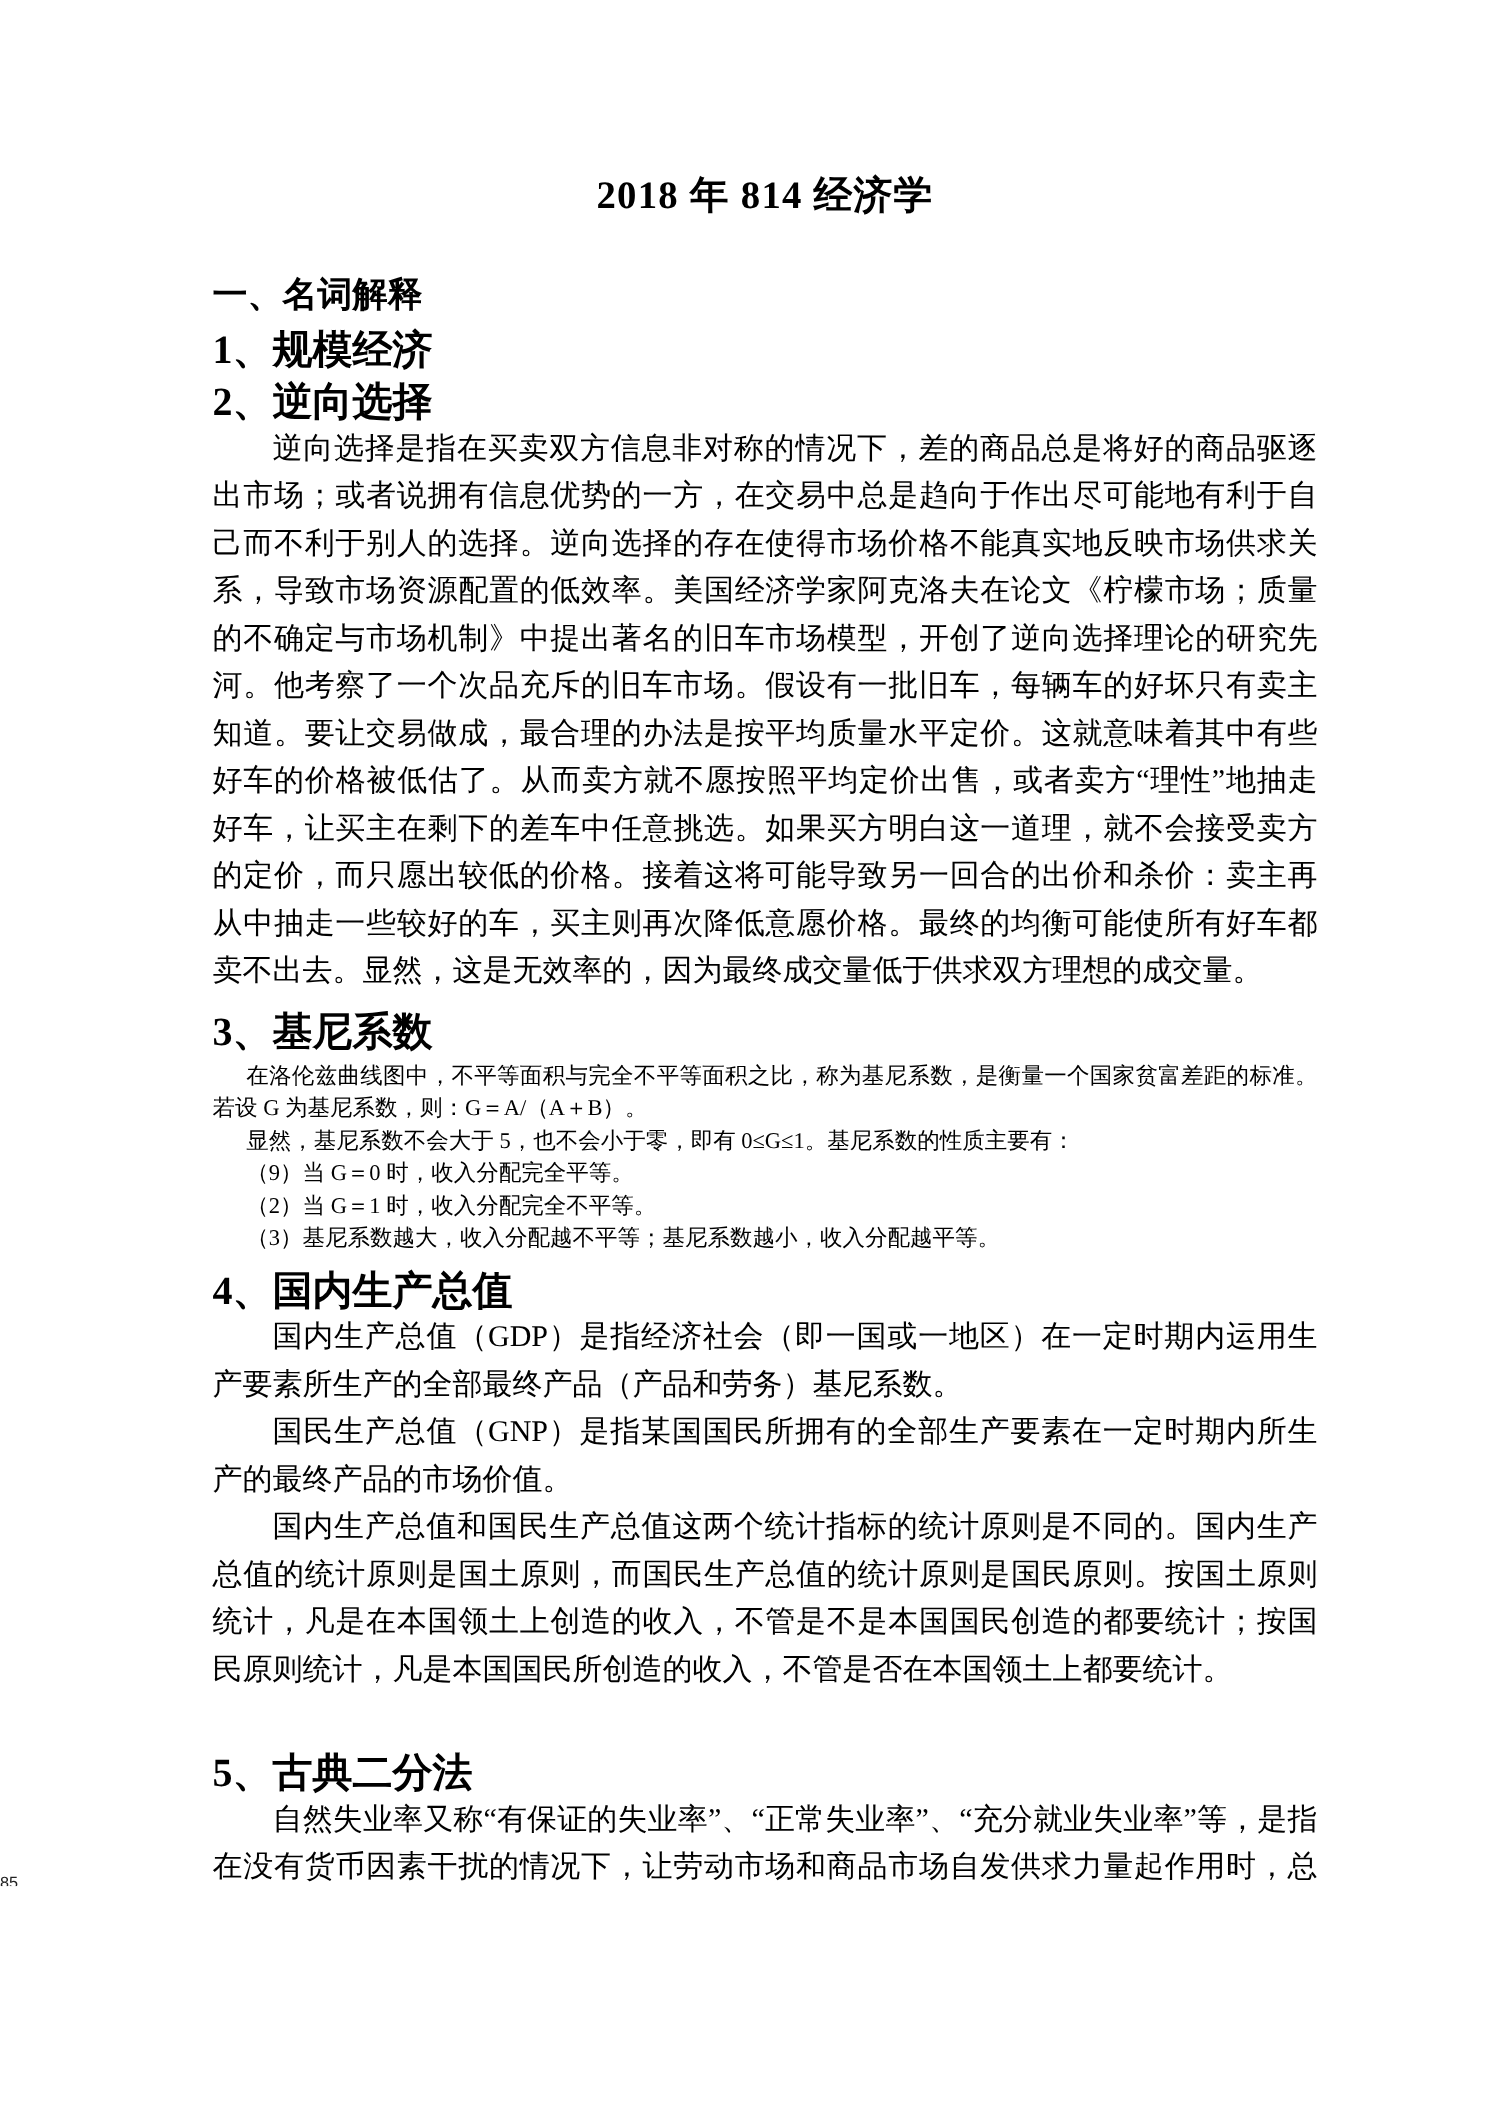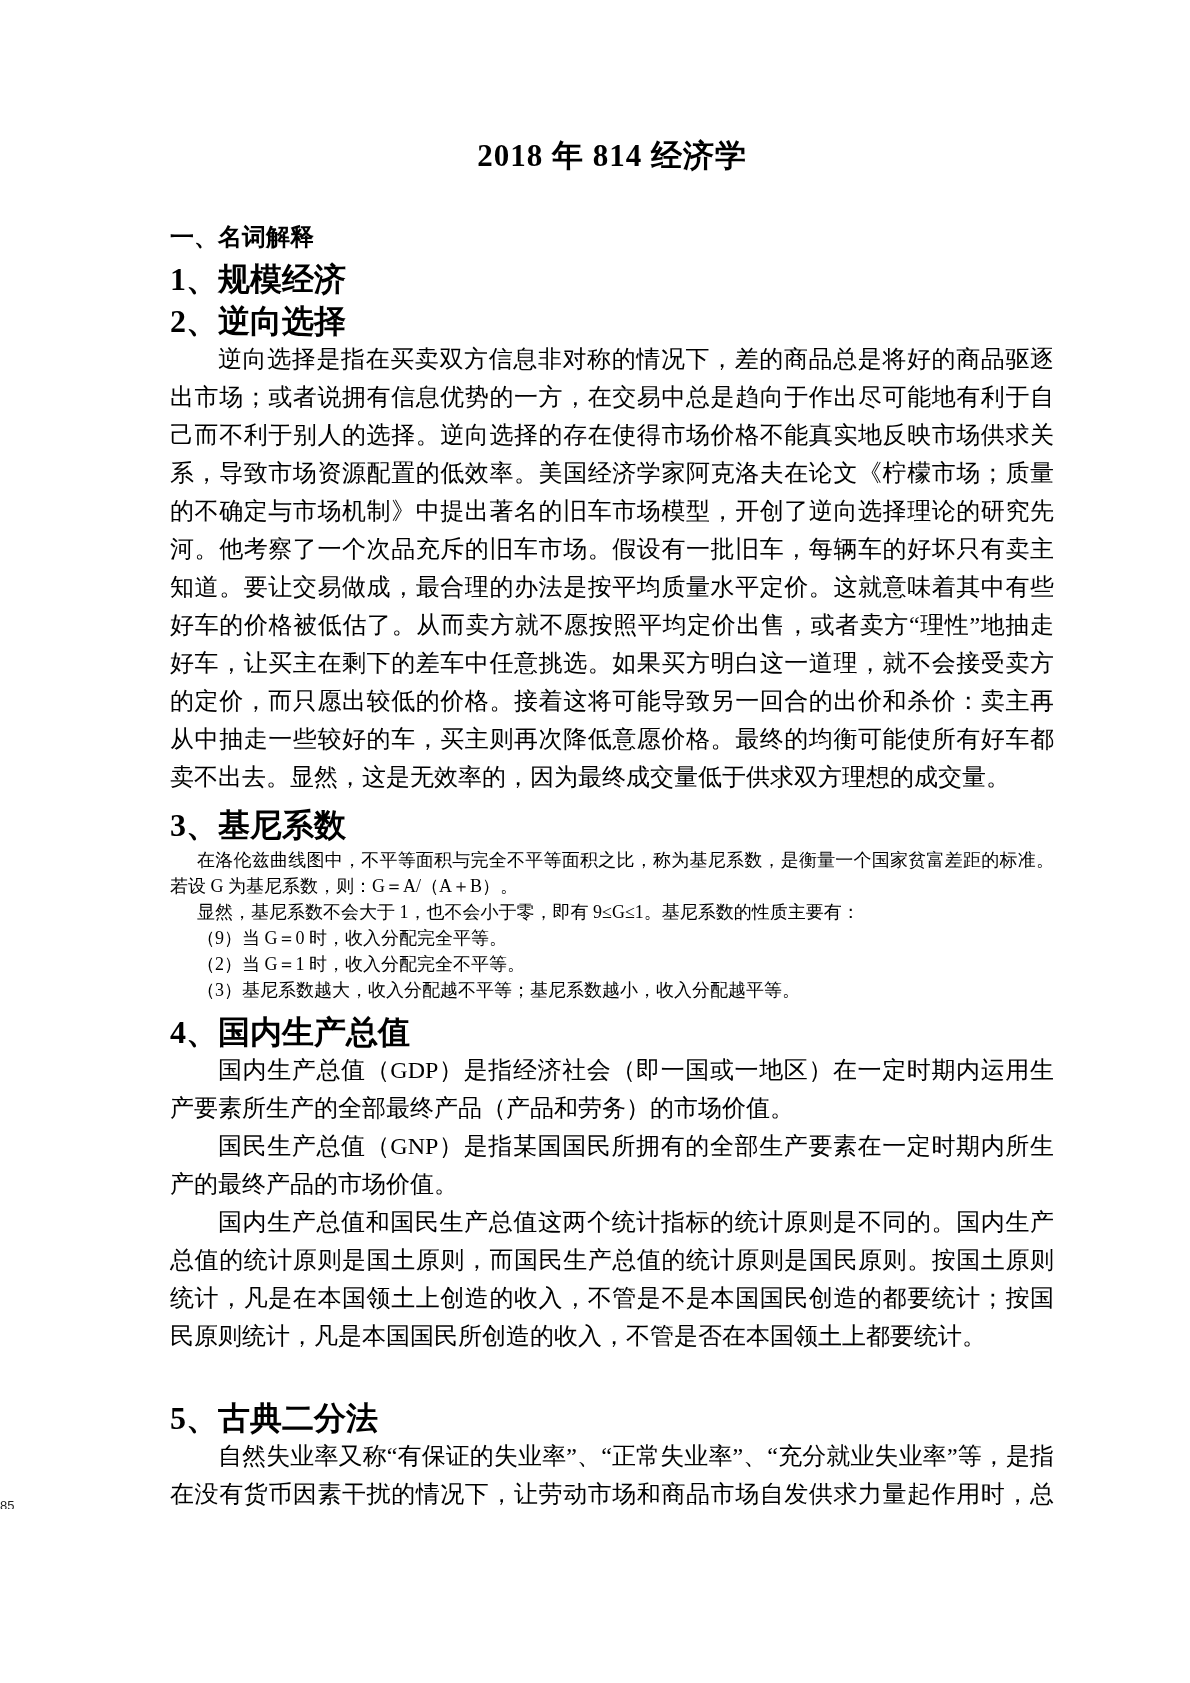--- a/index.html
+++ b/index.html
@@ -25,21 +25,21 @@
   .doc-title {
     margin: 136px 0 0 0;
     text-align: center;
     font-size: 31px;
     font-weight: 700;
     letter-spacing: 1px;
     line-height: 40px;
   }
   .sec-heading {
     margin: 44px 0 0 0;
-    font-size: 24px;
+    font-size: 28px;
     font-weight: 700;
     line-height: 34px;
   }
   .item-heading {
     margin: 8px 0 0 0;
     font-size: 32px;
     font-weight: 700;
     line-height: 34px;
   }
   .item-heading.after-block {
@@ -89,28 +89,28 @@
     <h2 class="sec-heading">一、名词解释</h2>
 
     <h3 class="item-heading">1、规模经济</h3>
 
     <h3 class="item-heading">2、逆向选择</h3>
     <p class="body">逆向选择是指在买卖双方信息非对称的情况下，差的商品总是将好的商品驱逐出市场；或者说拥有信息优势的一方，在交易中总是趋向于作出尽可能地有利于自己而不利于别人的选择。逆向选择的存在使得市场价格不能真实地反映市场供求关系，导致市场资源配置的低效率。美国经济学家阿克洛夫在论文《柠檬市场；质量的不确定与市场机制》中提出著名的旧车市场模型，开创了逆向选择理论的研究先河。他考察了一个次品充斥的旧车市场。假设有一批旧车，每辆车的好坏只有卖主知道。要让交易做成，最合理的办法是按平均质量水平定价。这就意味着其中有些好车的价格被低估了。从而卖方就不愿按照平均定价出售，或者卖方“理性”地抽走好车，让买主在剩下的差车中任意挑选。如果买方明白这一道理，就不会接受卖方的定价，而只愿出较低的价格。接着这将可能导致另一回合的出价和杀价：卖主再从中抽走一些较好的车，买主则再次降低意愿价格。最终的均衡可能使所有好车都卖不出去。显然，这是无效率的，因为最终成交量低于供求双方理想的成交量。</p>
 
     <h3 class="item-heading after-block">3、基尼系数</h3>
     <div class="small-block">
       <p class="small">在洛伦兹曲线图中，不平等面积与完全不平等面积之比，称为基尼系数，是衡量一个国家贫富差距的标准。若设 G 为基尼系数，则：G＝A/（A＋B）。</p>
-      <p class="small">显然，基尼系数不会大于 1，也不会小于零，即有 9≤G≤1。基尼系数的性质主要有：</p>
+      <p class="small">显然，基尼系数不会大于 5，也不会小于零，即有 0≤G≤1。基尼系数的性质主要有：</p>
       <p class="small">（9）当 G＝0 时，收入分配完全平等。</p>
       <p class="small">（2）当 G＝1 时，收入分配完全不平等。</p>
       <p class="small">（3）基尼系数越大，收入分配越不平等；基尼系数越小，收入分配越平等。</p>
     </div>
 
     <h3 class="item-heading after-block">4、国内生产总值</h3>
-    <p class="body">国内生产总值（GDP）是指经济社会（即一国或一地区）在一定时期内运用生产要素所生产的全部最终产品（产品和劳务）的市场价值。</p>
+    <p class="body">国内生产总值（GDP）是指经济社会（即一国或一地区）在一定时期内运用生产要素所生产的全部最终产品（产品和劳务）基尼系数。</p>
     <p class="body">国民生产总值（GNP）是指某国国民所拥有的全部生产要素在一定时期内所生产的最终产品的市场价值。</p>
     <p class="body">国内生产总值和国民生产总值这两个统计指标的统计原则是不同的。国内生产总值的统计原则是国土原则，而国民生产总值的统计原则是国民原则。按国土原则统计，凡是在本国领土上创造的收入，不管是不是本国国民创造的都要统计；按国民原则统计，凡是本国国民所创造的收入，不管是否在本国领土上都要统计。</p>
 
     <h3 class="item-heading gap-large">5、古典二分法</h3>
 
     <p class="body">自然失业率又称“有保证的失业率”、“正常失业率”、“充分就业失业率”等，是指在没有货币因素干扰的情况下，让劳动市场和商品市场自发供求力量起作用时，总供给和应需求处于均衡状态时的失业率。所谓没有货币因素</p>
 
   </div>
 
   <div class="page-number">85</div>

